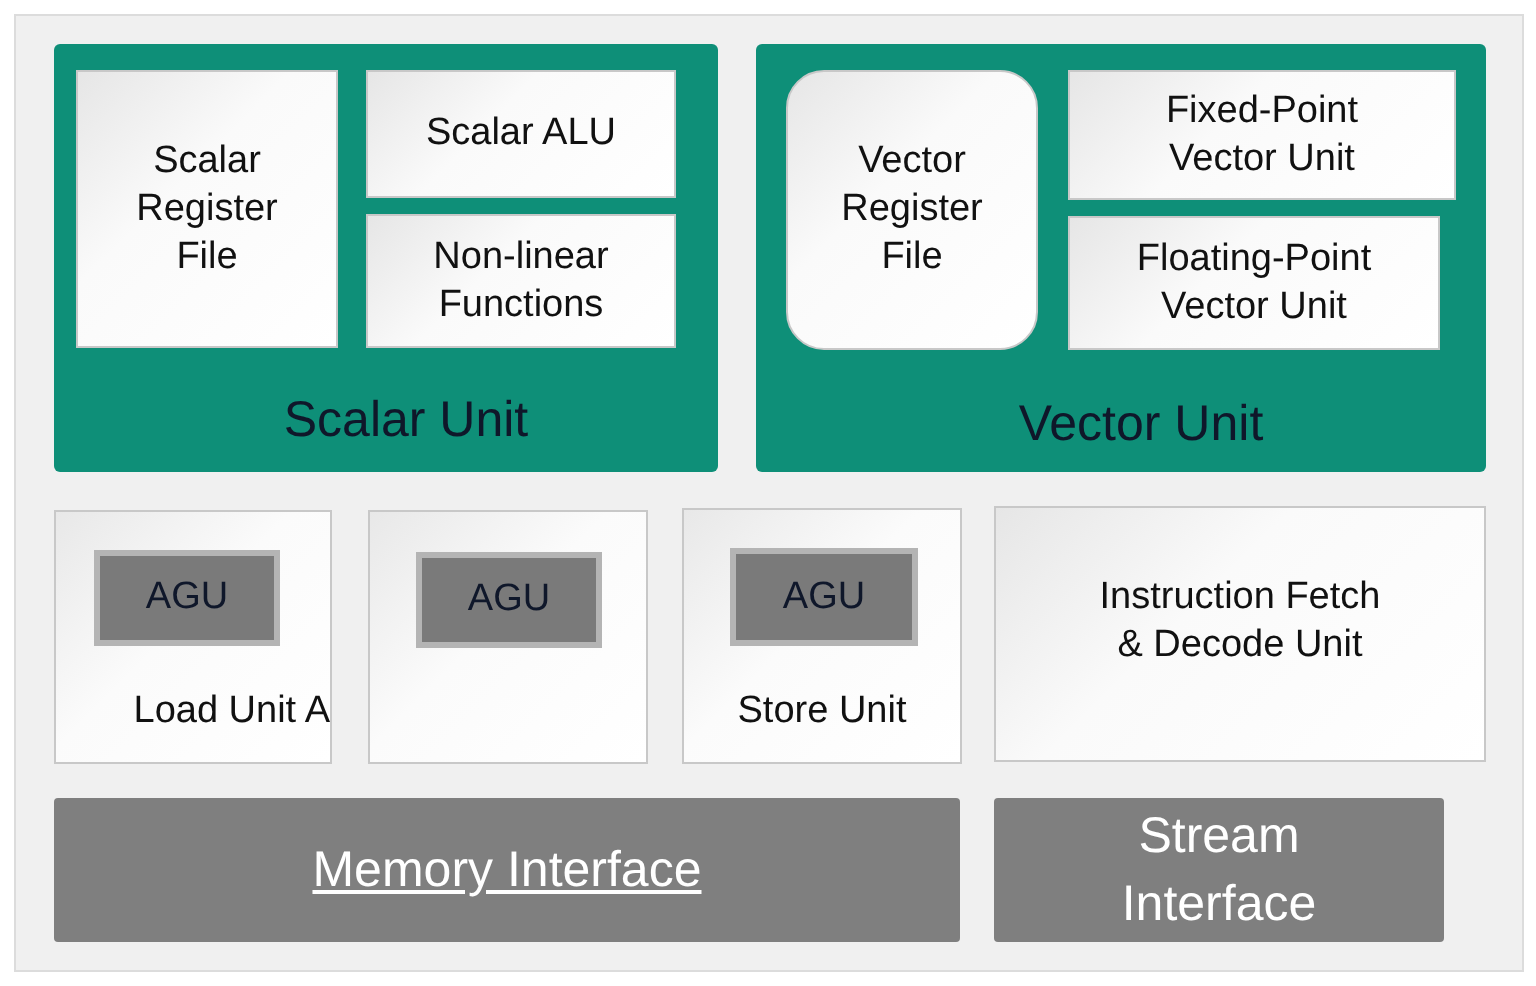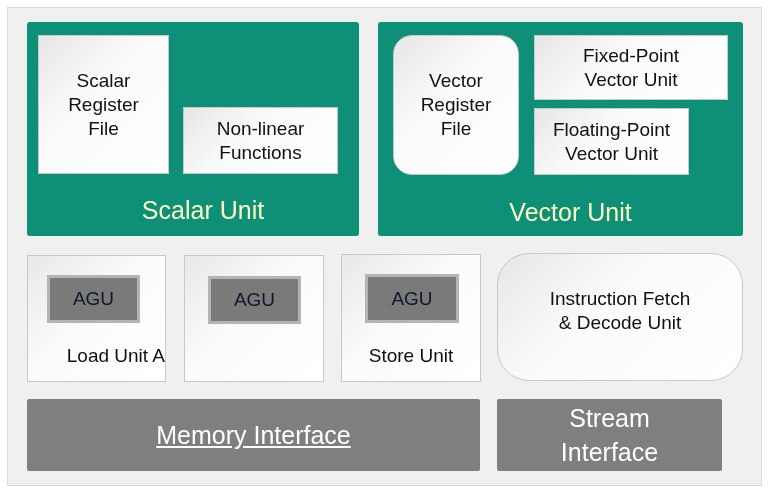--- a/index.html
+++ b/index.html
@@ -33,21 +33,21 @@
       display: flex;
       align-items: center;
       justify-content: center;
       text-align: center;
       color: #111111;
       font-size: 19px;
       line-height: 24px;
     }
     .white-box span { white-space: pre-line; }
     .unit-label {
-      color: #fef9c3;
+      color: #0f172a;
       font-size: 25px;
       text-align: center;
       position: absolute;
       left: 0; right: 0; padding-left: 20px;
     }
     .gray {
       background: #7f7f7f;
       border-radius: 2px;
       color: #ffffff;
       display: flex;
@@ -85,38 +85,41 @@
 <body>
 
 <div class="frame"></div>
 
 <div class="abs teal" style="left:27px; top:22px; width:332px; height:214px;">
   <div class="abs white-box" style="left:11px; top:13px; width:131px; height:139px;">
     <span>Scalar
 Register
 File</span>
   </div>
+  <div class="abs white-box" style="left:156px; top:13px; width:155px; height:64px;">
+    <span>Scalar ALU</span>
+  </div>
   <div class="abs white-box" style="left:156px; top:85px; width:155px; height:67px;">
     <span>Non-linear
 Functions</span>
   </div>
   <div class="unit-label" style="top:174px;">Scalar Unit</div>
 </div>
 
 <div class="abs teal" style="left:378px; top:22px; width:365px; height:214px;">
   <div class="abs white-box" style="left:15px; top:13px; width:126px; height:140px;border-radius:19px;">
     <span>Vector
 Register
 File</span>
   </div>
   <div class="abs white-box" style="left:156px; top:13px; width:194px; height:65px;">
     <span>Fixed-Point
 Vector Unit</span>
   </div>
-  <div class="abs white-box" style="left:156px; top:86px; width:155px; height:67px;">
+  <div class="abs white-box" style="left:156px; top:86px; width:186px; height:67px;">
     <span>Floating-Point
 Vector Unit</span>
   </div>
   <div class="unit-label" style="top:176px;">Vector Unit</div>
 </div>
 
 <div class="abs lsu" style="left:27px; top:255px; width:139px; height:127px;">
   <div class="agu" style="left:19px; top:19px; width:93px; height:48px;">
     <span>AGU</span>
   </div>
@@ -129,21 +132,21 @@
   </div>
 </div>
 
 <div class="abs lsu" style="left:341px; top:254px; width:140px; height:128px;">
   <div class="agu" style="left:23px; top:19px; width:94px; height:49px;">
     <span>AGU</span>
   </div>
   <div class="lsu-label" style="top:90px;">Store Unit</div>
 </div>
 
-<div class="abs white-box" style="left:497px; top:253px; width:246px; height:128px; padding-bottom:12px;border-radius:32px;">
+<div class="abs white-box" style="left:497px; top:253px; width:246px; height:128px; padding-bottom:12px;">
   <span>Instruction Fetch
 &amp; Decode Unit</span>
 </div>
 
 <div class="abs gray" style="left:27px; top:399px; width:453px; height:72px;text-decoration:underline;">
   <span>Memory Interface</span>
 </div>
 
 <div class="abs gray" style="left:497px; top:399px; width:225px; height:72px;">
   <span>Stream

